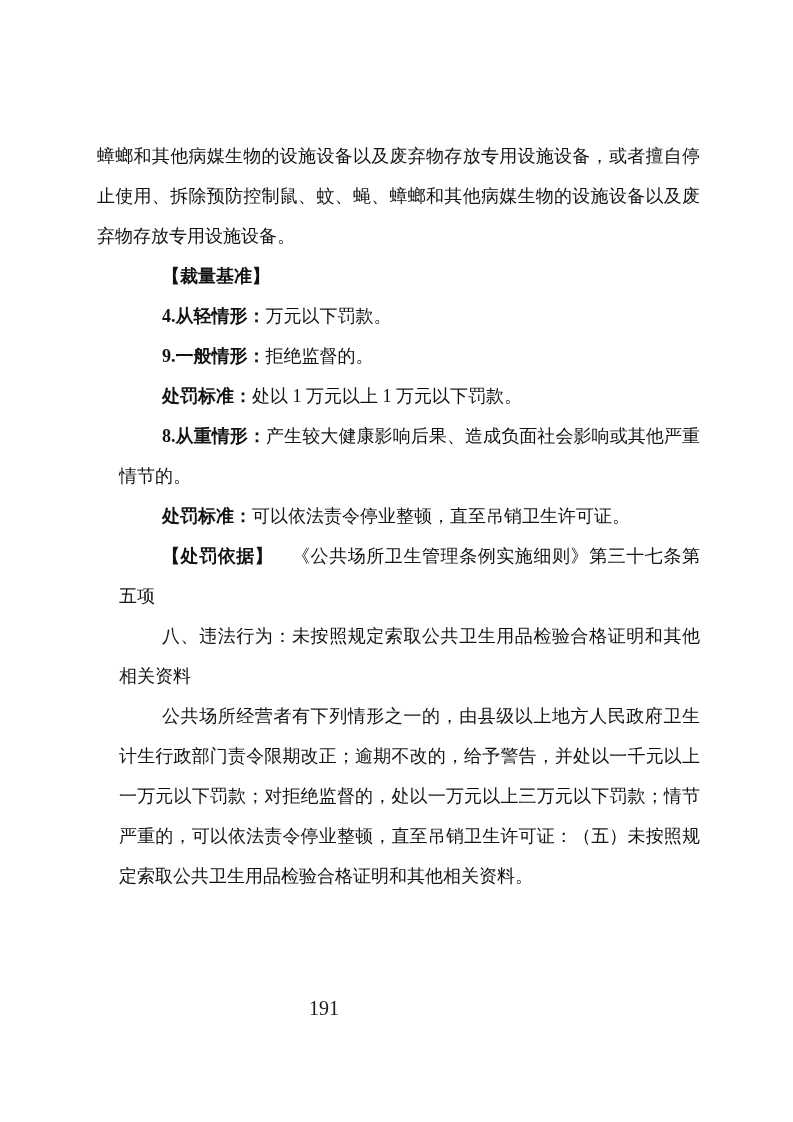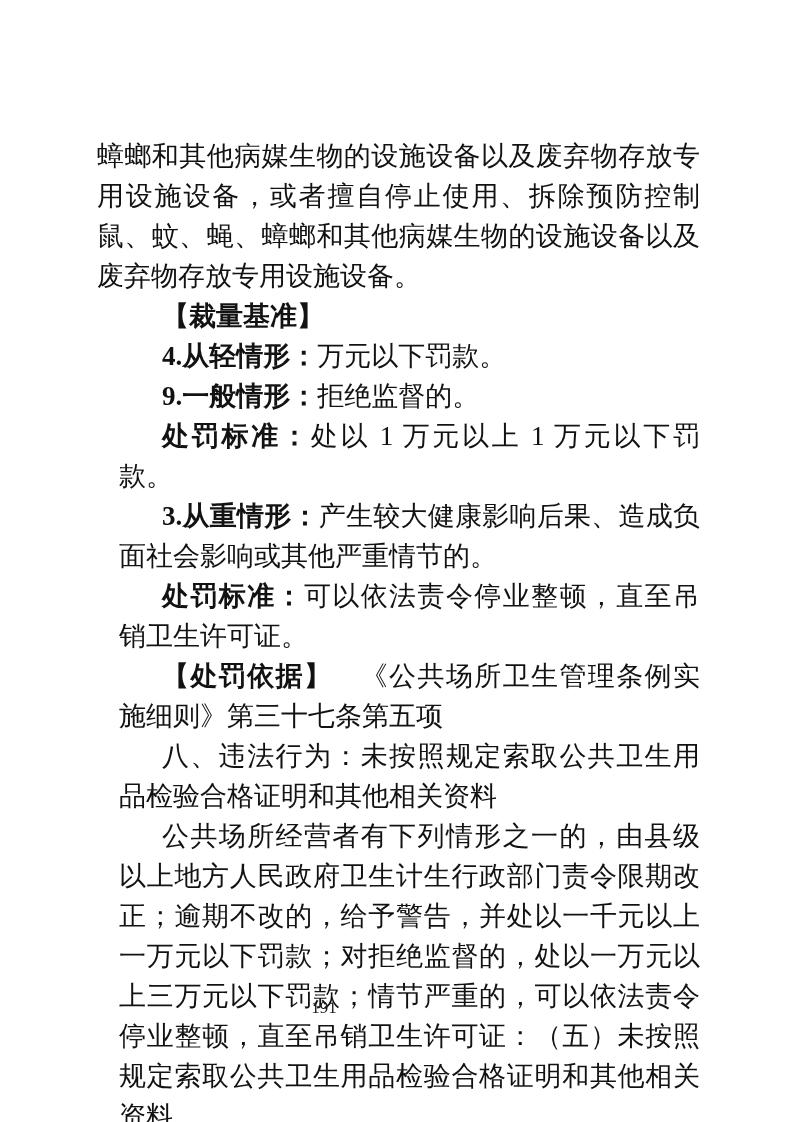--- a/index.html
+++ b/index.html
@@ -18,55 +18,55 @@
   }
   .body-text {
     position: absolute;
     top: 136px;
     left: 97px;
     width: 603px;
   }
   .body-text p {
     margin: 0;
     padding: 0;
-    font-size: 27px;
+    font-size: 18px;
     line-height: 40px;
     text-align: justify;
     text-justify: inter-ideograph;
     letter-spacing: 0;
   }
   .body-text p.indent {
     text-indent: 43px;
     margin-left: 22px;
   }
   .run-bold {
     font-weight: bold;
   }
   .page-footer {
     position: absolute;
     top: 998px;
     left: 0;
     width: 648px;
     text-align: center;
-    font-size: 17px;
+    font-size: 20px;
     line-height: 20px;
     color: #1a1a1a;
   }
 </style>
 </head>
 <body>
 
 <main class="page">
   <section class="body-text" id="body-text">
       <p><span>蟑螂和其他病媒生物的设施设备以及废弃物存放专用设施设备，或者擅自停止使用、拆除预防控制鼠、蚊、蝇、蟑螂和其他病媒生物的设施设备以及废弃物存放专用设施设备。</span></p>
       <p class="indent"><span class="run-bold">【裁量基准】</span></p>
       <p class="indent"><span class="run-bold">4.从轻情形：</span><span>万元以下罚款。</span></p>
       <p class="indent"><span class="run-bold">9.一般情形：</span><span>拒绝监督的。</span></p>
       <p class="indent"><span class="run-bold">处罚标准：</span><span>处以 1 万元以上 1 万元以下罚款。</span></p>
-      <p class="indent"><span class="run-bold">3.从重情形：</span><span>产生较大健康影响后果、造成负面社会影响或其他严重情节的。</span></p>
+      <p class="indent"><span class="run-bold">8.从重情形：</span><span>产生较大健康影响后果、造成负面社会影响或其他严重情节的。</span></p>
       <p class="indent"><span class="run-bold">处罚标准：</span><span>可以依法责令停业整顿，直至吊销卫生许可证。</span></p>
       <p class="indent"><span class="run-bold">【处罚依据】</span><span>　《公共场所卫生管理条例实施细则》第三十七条第五项</span></p>
       <p class="indent"><span>八、违法行为：未按照规定索取公共卫生用品检验合格证明和其他相关资料</span></p>
       <p class="indent"><span>公共场所经营者有下列情形之一的，由县级以上地方人民政府卫生计生行政部门责令限期改正；逾期不改的，给予警告，并处以一千元以上一万元以下罚款；对拒绝监督的，处以一万元以上三万元以下罚款；情节严重的，可以依法责令停业整顿，直至吊销卫生许可证：（五）未按照规定索取公共卫生用品检验合格证明和其他相关资料。</span></p>
     </section>
   <footer class="page-footer">
     <span>191</span>
   </footer>
 </main>
 

